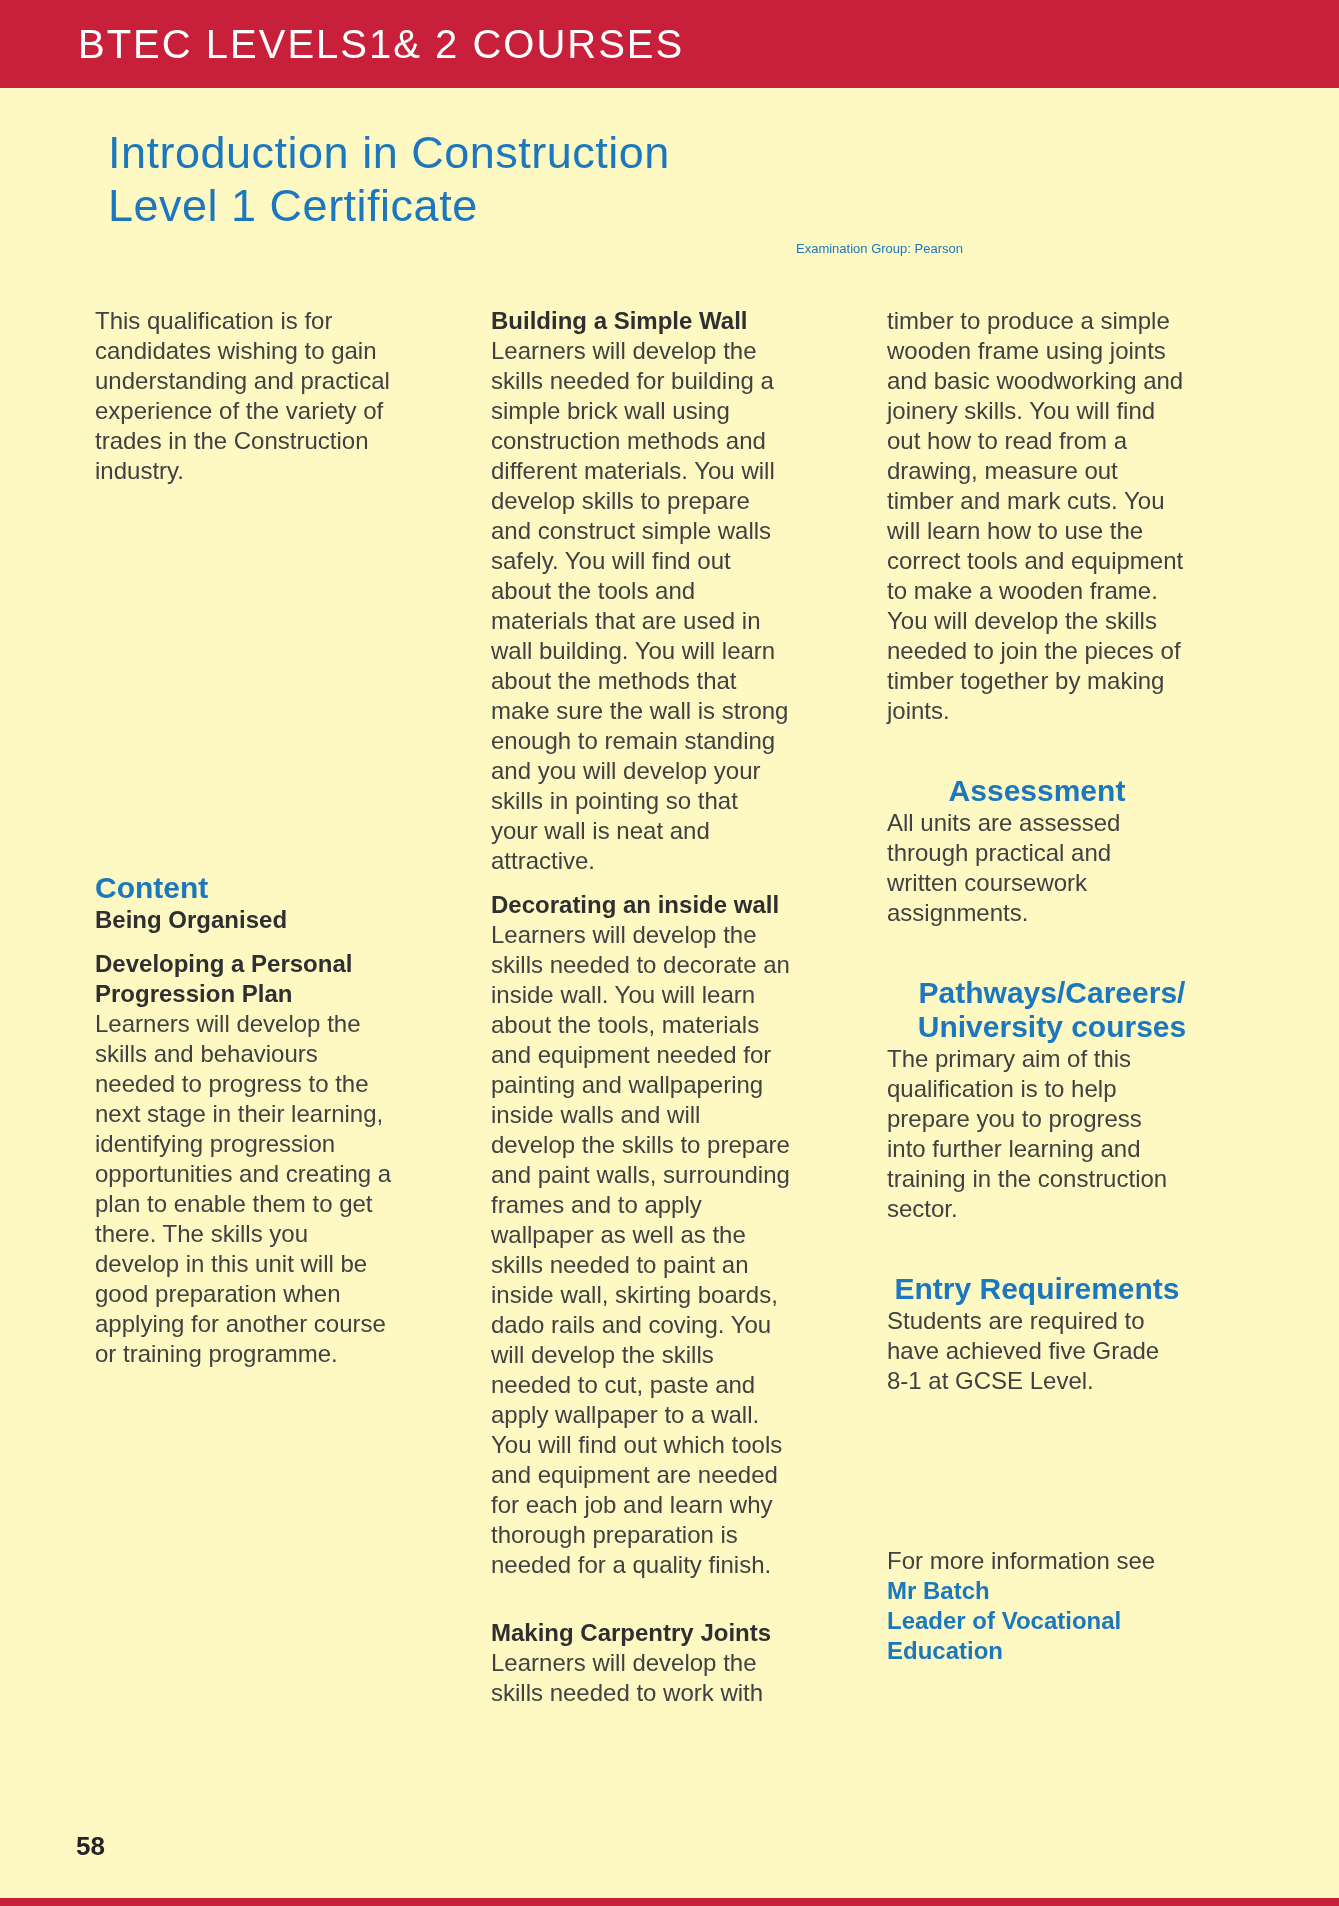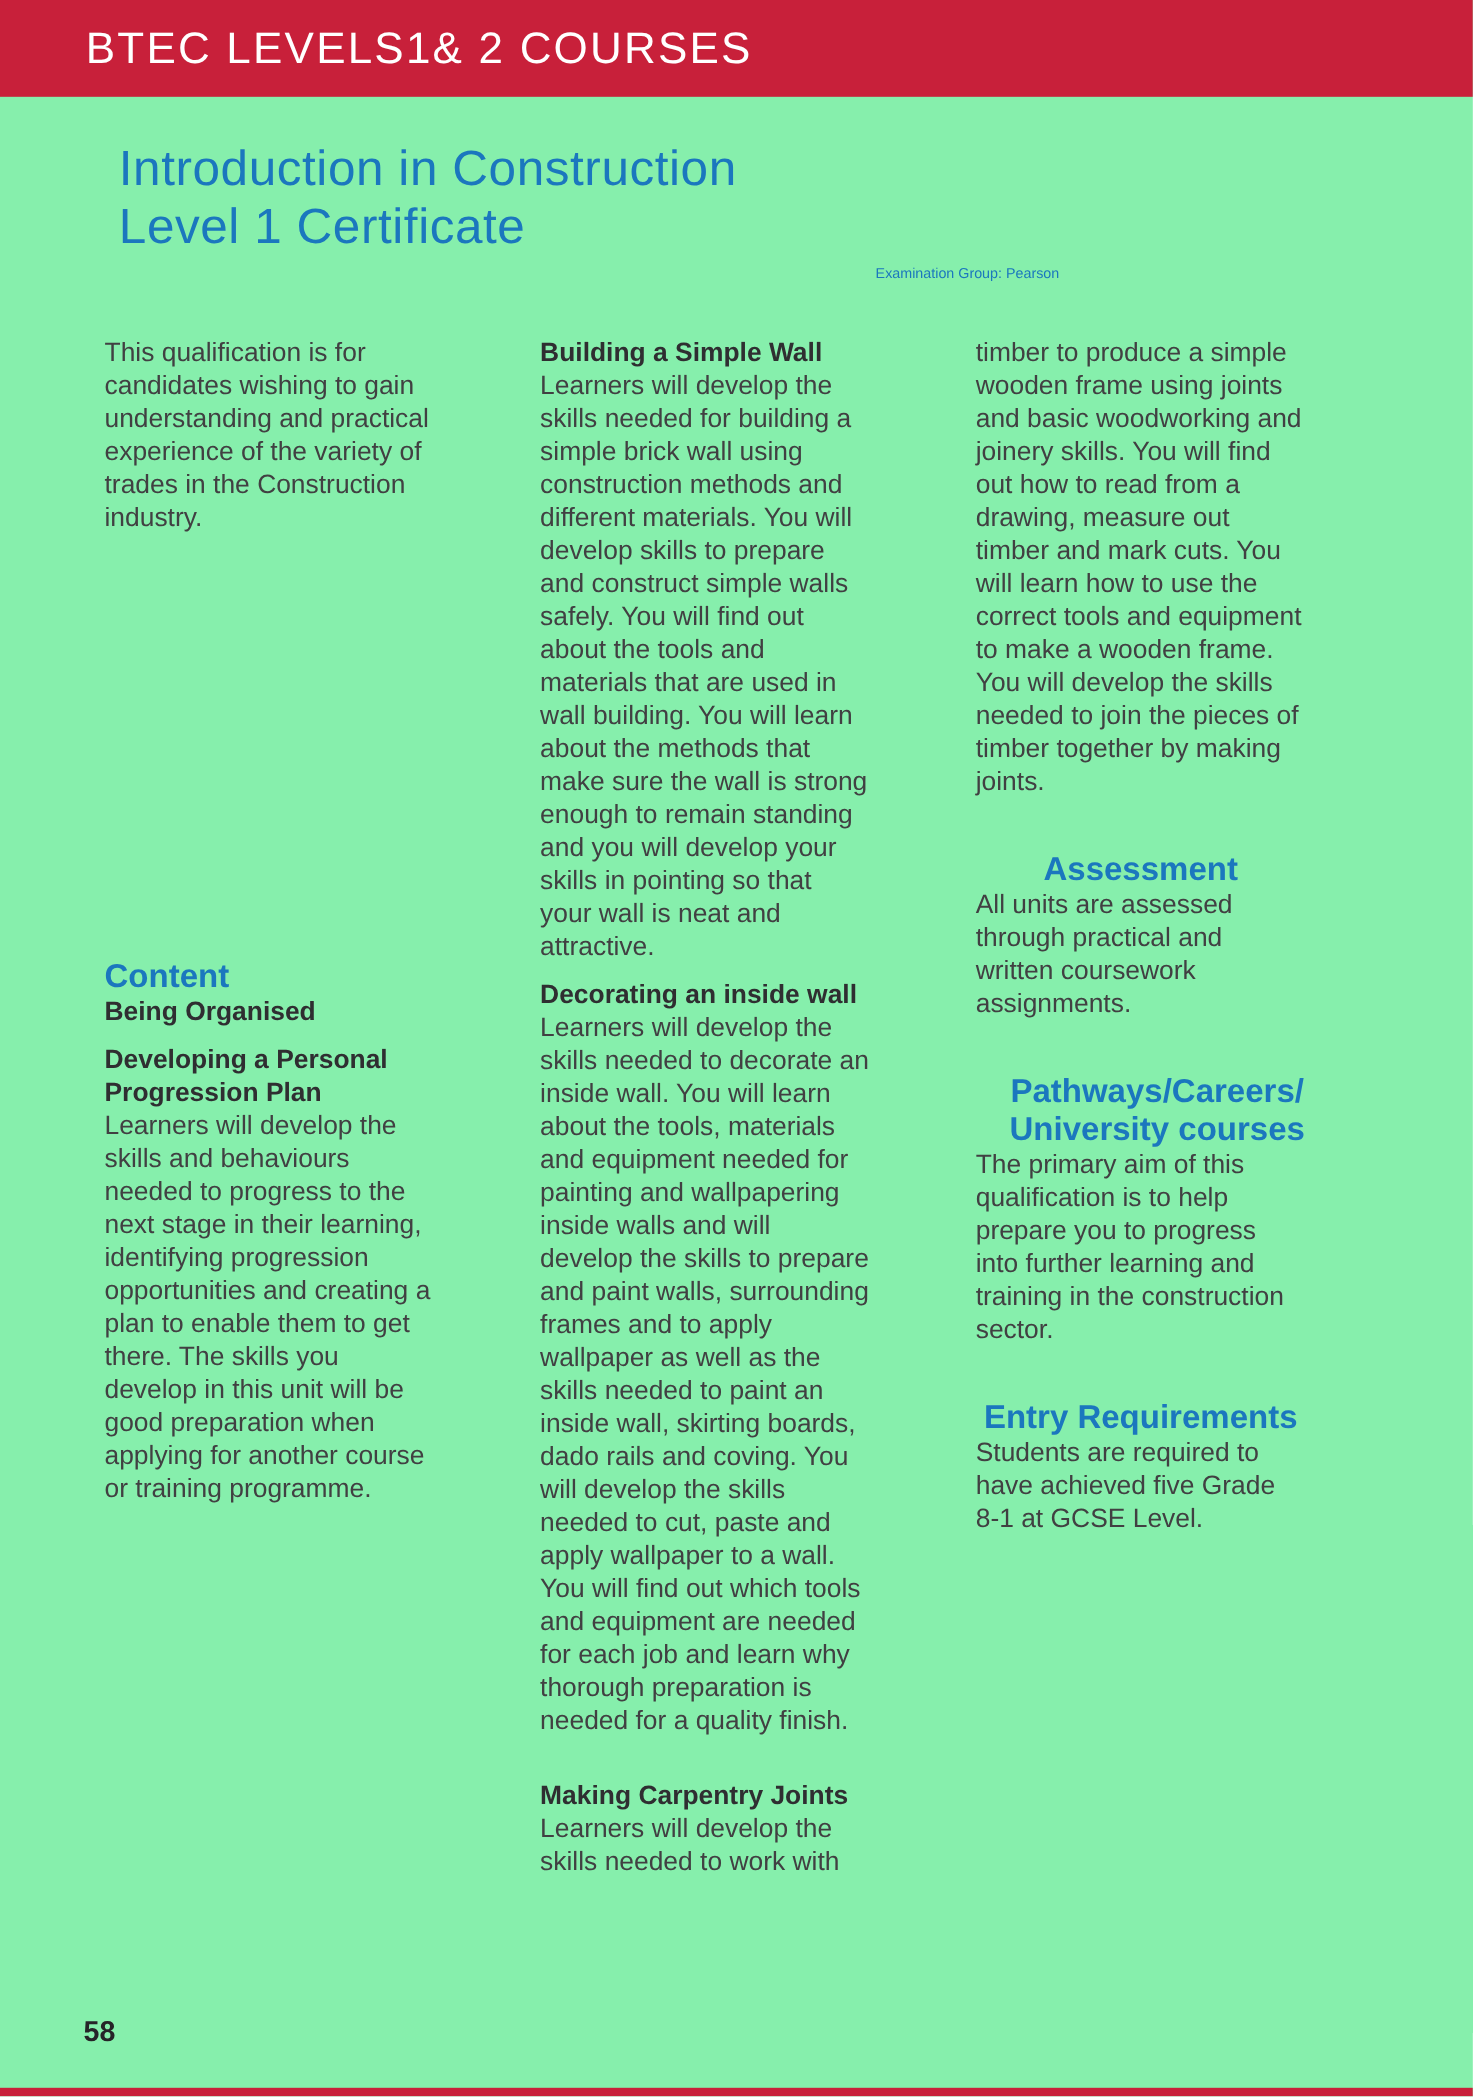--- a/index.html
+++ b/index.html
@@ -1,20 +1,20 @@
 <!DOCTYPE html>
 <html><head>
 <meta charset="utf-8">
 <style>
   html, body { margin: 0; padding: 0; background: #ffffff; }
   .page {
     position: relative;
     width: 1339px;
     height: 1906px;
-    background: #86efac;
+    background: #fef9c3;
     font-family: "Liberation Sans", sans-serif;
     overflow: hidden;
   }
   .header-bar {
     position: absolute;
     top: 0; left: 0;
     width: 100%;
     height: 88px;
     background: #c8203a;
   }
@@ -144,20 +144,26 @@
       <p class="body">timber to produce a simple wooden frame using joints and basic woodworking and joinery skills. You will find out how to read from a drawing, measure out timber and mark cuts. You will learn how to use the correct tools and equipment to make a wooden frame. You will develop the skills needed to join the pieces of timber together by making joints.</p>
       <h3 class="blue mt-section">Assessment</h3>
       <p class="body">All units are assessed through practical and written coursework assignments.</p>
       <h3 class="blue mt-section">
         <span class="line">Pathways/Careers/</span>
         <span class="line">University courses</span>
       </h3>
       <p class="body">The primary aim of this qualification is to help prepare you to progress into further learning and training in the construction sector.</p>
       <h3 class="blue mt-section">Entry Requirements</h3>
       <p class="body">Students are required to have achieved five Grade 8-1 at GCSE Level.</p>
+      <div class="contact mt-contact">
+        <p class="body">For more information see</p>
+        <p class="contact-line">Mr Batch</p>
+        <p class="contact-line">Leader of Vocational</p>
+        <p class="contact-line">Education</p>
+      </div>
     </div>
 
   </div>
 
   <div class="page-number">58</div>
   <div class="footer-bar"></div>
 
 </div>
 
 </body></html>

